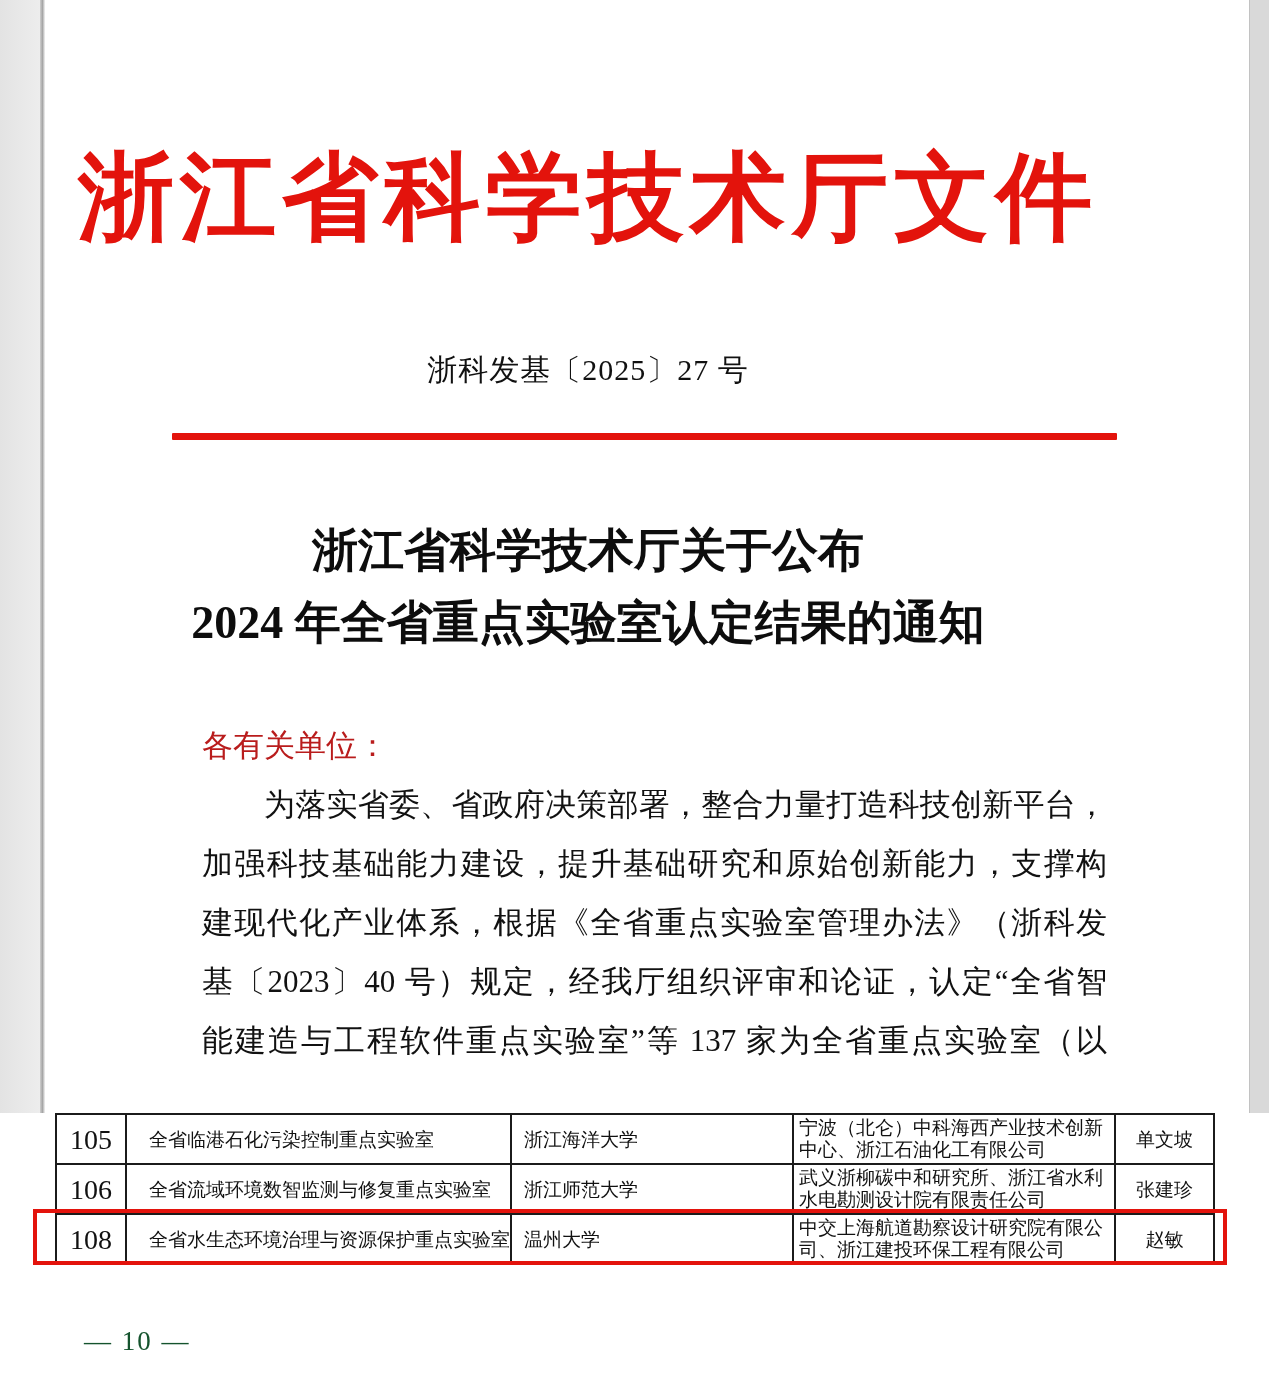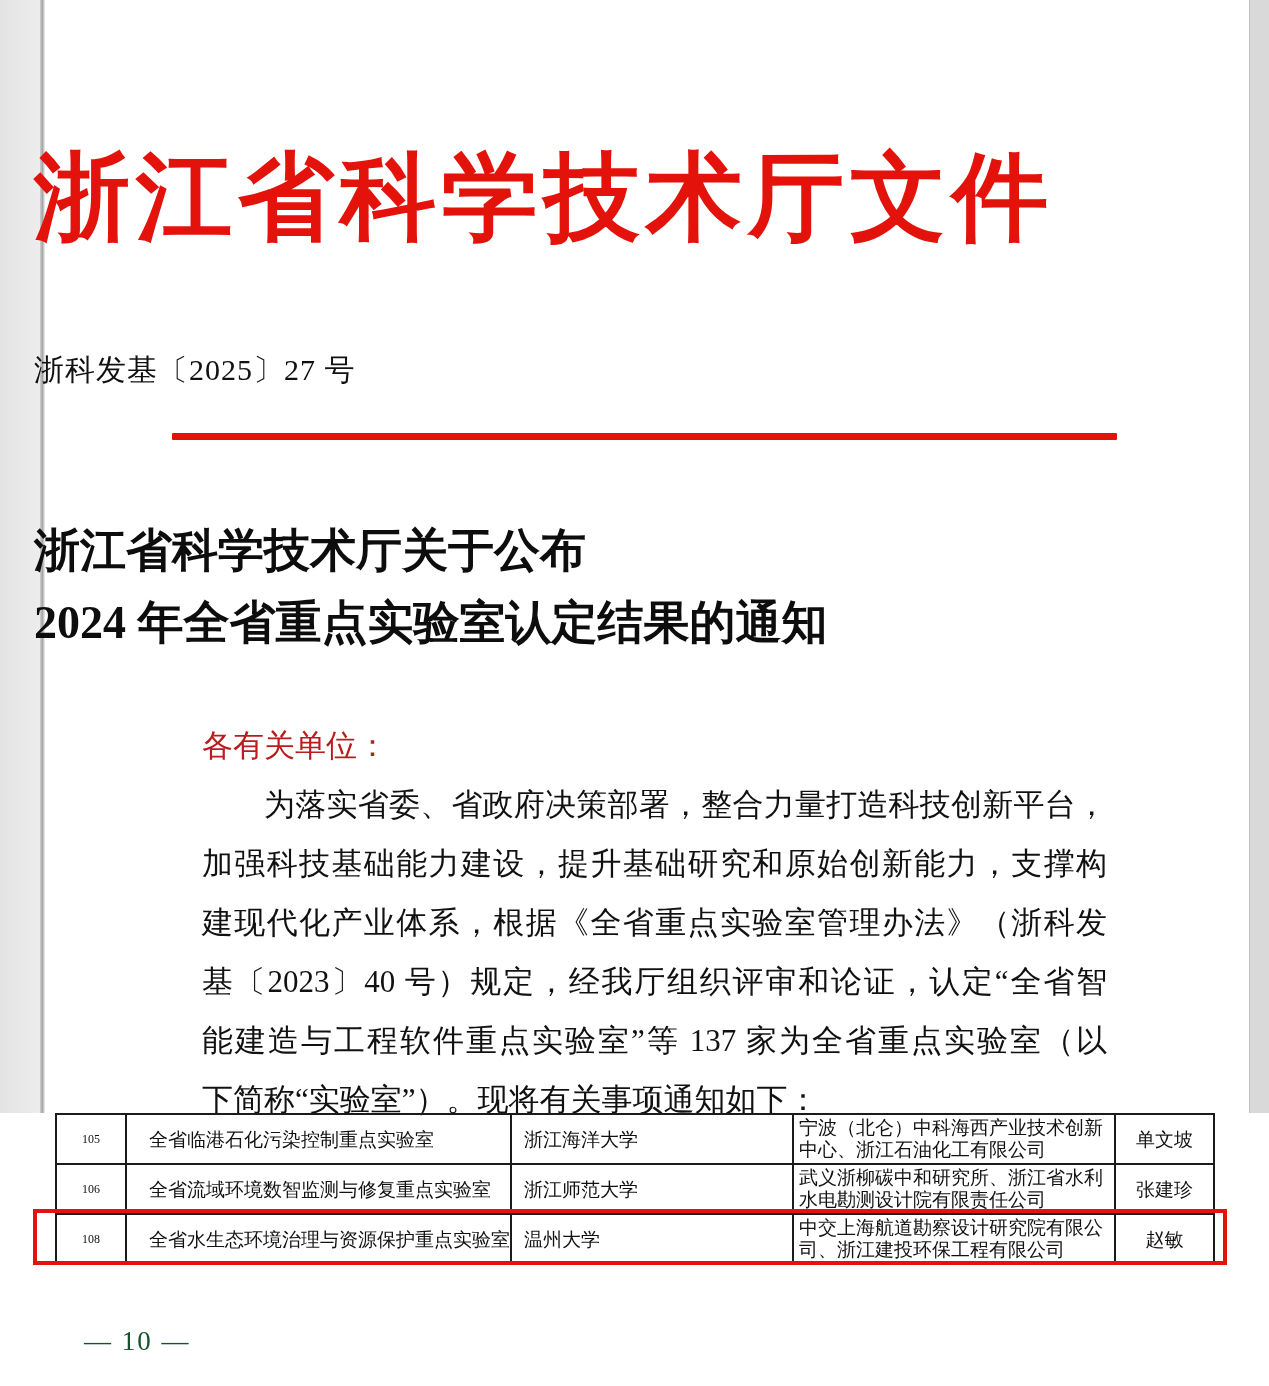--- a/index.html
+++ b/index.html
@@ -12,21 +12,21 @@
     color:#1a1a1a;
   }
   
   .edge-left{position:absolute;left:0;top:0;width:40px;height:1113px;
     background:linear-gradient(to right,#e3e3e3,#ededed);}
   .edge-left-line{position:absolute;left:40px;top:0;width:5px;height:1113px;
     background:linear-gradient(to right,#cfcfcf,#a6a6a6,#f4f4f4);}
   .edge-right{position:absolute;left:1249px;top:0;width:20px;height:1113px;
     background:#d9d9d9;border-left:1px solid #c2c2c2;}
 
-  .center-band{position:absolute;left:34px;width:1090px;}
+  .center-band{position:absolute;left:43px;width:1090px;text-align:center;}
 
   .doc-title{top:138px;
     font-size:96px;font-weight:bold;letter-spacing:6px;
     color:#e3130c;white-space:nowrap;line-height:120px;}
   .doc-number{top:350px;font-size:30px;letter-spacing:1px;color:#111;}
   .red-rule{position:absolute;left:172px;top:433px;width:945px;height:7px;
     background:#e3130c;border-radius:1px;}
   .notice-title{font-size:46px;font-weight:bold;color:#0d0d0d;white-space:nowrap;}
   .notice-line1{top:520px;}
   .notice-line2{top:592px;}
@@ -38,21 +38,21 @@
     text-align:justify;text-align-last:justify;white-space:nowrap;}
   .body-line.first{padding-left:62px;}
   .body-line.last{text-align-last:left;}
 
   
   .lab-table{position:absolute;left:55px;top:1113px;width:1158px;
     border-collapse:collapse;table-layout:fixed;
     font-family:"Liberation Serif","DejaVu Serif",serif;}
   .lab-table td{border:2px solid #1b1b1b;font-size:19px;color:#111;
     vertical-align:middle;padding:2px 4px;line-height:23px;}
-  .lab-table td.c-no{text-align:center;font-size:12px;}
+  .lab-table td.c-no{text-align:center;font-size:28px;}
   .lab-table td.c-lab{padding-left:22px;white-space:nowrap;border-radius:21px;}
   .lab-table td.c-inst{padding-left:12px;white-space:nowrap;}
   .lab-table td.c-part{word-break:break-all;line-height:22px;padding:2px 5px;}
   .lab-table td.c-dir{text-align:center;}
   .lab-table tr{height:50px;}
 
   .highlight-box{position:absolute;left:33px;top:1209px;width:1194px;height:56px;
     border:4px solid #e3130c;box-sizing:border-box;background:transparent;z-index:5;}
 
   .page-number{position:absolute;left:84px;top:1326px;font-size:27px;color:#14532d;
@@ -77,21 +77,20 @@
   <div class="center-band notice-title notice-line2">2024 年全省重点实验室认定结果的通知</div>
 
   <div class="salutation">各有关单位：</div>
 
   <div class="body-block">
     <div class="body-line first">为落实省委、省政府决策部署，整合力量打造科技创新平台，</div>
     <div class="body-line">加强科技基础能力建设，提升基础研究和原始创新能力，支撑构</div>
     <div class="body-line">建现代化产业体系，根据《全省重点实验室管理办法》（浙科发</div>
     <div class="body-line">基〔2023〕40 号）规定，经我厅组织评审和论证，认定“全省智</div>
     <div class="body-line">能建造与工程软件重点实验室”等 137 家为全省重点实验室（以</div>
-    <div class="body-line last">下简称“实验室”）。现将有关事项通知如下：</div>
   </div>
 
   <table class="lab-table">
     <colgroup>
       <col style="width:70px">
       <col style="width:385px">
       <col style="width:282px">
       <col style="width:322px">
       <col style="width:99px">
     </colgroup>

